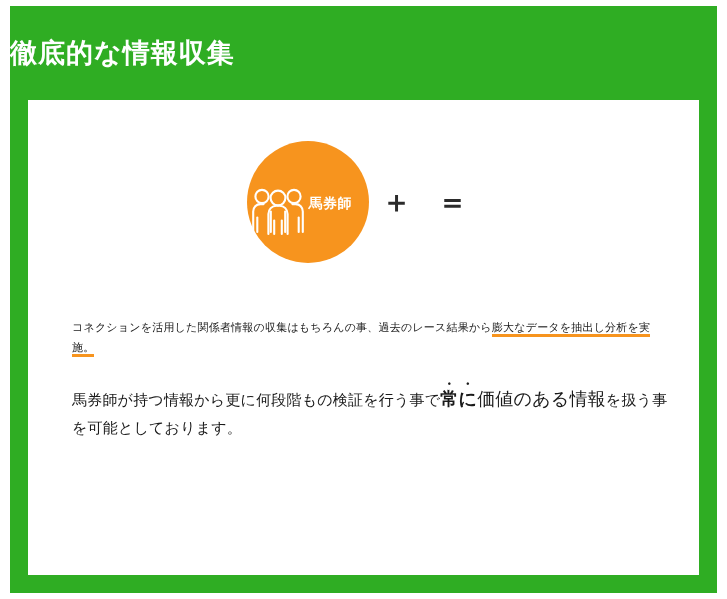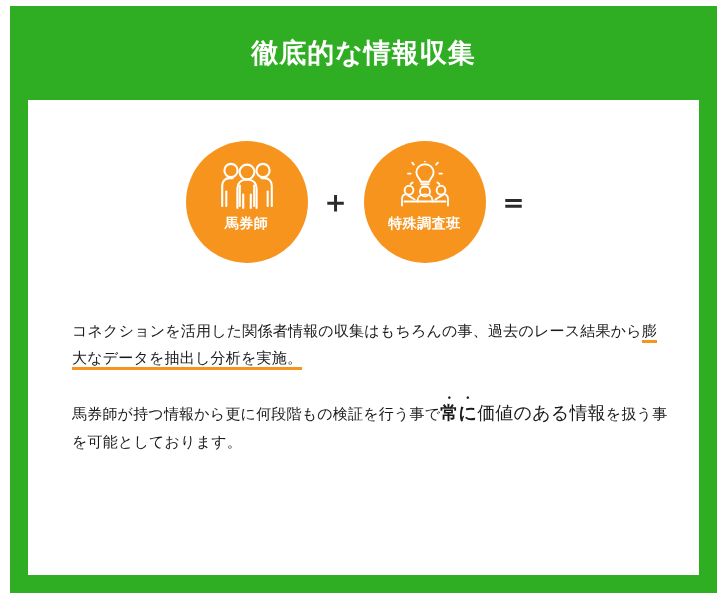--- a/index.html
+++ b/index.html
@@ -27,21 +27,21 @@
     box-sizing: border-box;
   }
 
   .panel-title {
     position: absolute;
     left: 0;
     top: 0;
     width: 707px;
     height: 94px;
     line-height: 94px;
-    text-align: center;
+    text-align: left;
     color: #ffffff;
     font-size: 27px;
     font-weight: bold;
     letter-spacing: 1px;
     white-space: nowrap;
   }
 
   
   .card {
     position: absolute;
@@ -66,21 +66,21 @@
   }
 
   .circle {
     position: relative;
     width: 122px;
     height: 122px;
     border-radius: 50%;
     background: #f7941e;
     flex: 0 0 auto;
     display: flex;
-    flex-direction: column;
+    flex-direction: row;
     align-items: center;
     justify-content: flex-start;
   }
 
   .circle-icon {
     margin-top: 20px;
     width: 62px;
     height: 50px;
     display: block;
   }
@@ -123,21 +123,21 @@
     line-height: 1.72;
     letter-spacing: 0.2px;
   }
   .lead .strong {
     font-weight: bold;
     font-size: 19px;
   }
 
   .body-para {
     margin-top: 18px;
-    font-size: 15px;
+    font-size: 11px;
     line-height: 1.78;
     letter-spacing: 0.2px;
   }
 
   .u-orange {
     border-bottom: 3px solid #f7941e;
     padding-bottom: 1px;
   }
 
   .para-emph {
@@ -186,42 +186,20 @@
           <circle cx="31" cy="11" r="7.4"></circle>
           <path d="M21.4 47V27c0-4.7 3.5-8.2 8-8.2h3.2c4.5 0 8 3.5 8 8.2v20"></path>
           <path d="M27.2 33.5V47"></path>
           <path d="M34.8 33.5V47"></path>
         </svg>
         <div class="circle-label">馬券師</div>
       </div>
 
       <div class="op">＋</div>
 
-      <div class="circle">
-        <svg class="circle-icon wide" viewBox="0 0 70 50" fill="none" stroke="#ffffff" stroke-width="1.9" stroke-linecap="round" stroke-linejoin="round">
-
-          <path d="M35 3.2c-5 0-8.6 3.8-8.6 8.4 0 3.2 1.7 5 3 6.4.9 1 1.3 1.8 1.4 2.8h8.4c.1-1 .5-1.8 1.4-2.8 1.3-1.4 3-3.2 3-6.4 0-4.6-3.6-8.4-8.6-8.4z"></path>
-          <path d="M31.3 23.2h7.4"></path>
-          <path d="M32.4 25.8h5.2"></path>
-
-          <path d="M35 0.2v-0.1M23.8 3.6l-1.6-1.9M46.2 3.6l1.6-1.9M20.6 12.6h-2.6M49.4 12.6h2.6M22.6 21.4l-1.9 1.6M47.4 21.4l1.9 1.6"></path>
-
-          <path d="M14.5 40.5h41"></path>
-
-          <circle cx="35" cy="30.4" r="5"></circle>
-          <path d="M27.6 40.5v-1.5c0-3.4 3.3-5.6 7.4-5.6s7.4 2.2 7.4 5.6v1.5"></path>
-
-          <circle cx="19" cy="29.2" r="4.4"></circle>
-          <path d="M12 44.5V38c0-2.4 1.4-4.3 3.6-5.1l9 5.6"></path>
-
-          <circle cx="51" cy="29.2" r="4.4"></circle>
-          <path d="M58 44.5V38c0-2.4-1.4-4.3-3.6-5.1l-9 5.6"></path>
-        </svg>
-        <div class="circle-label">特殊調査班</div>
-      </div>
 
       <div class="op">＝</div>
 
 
     </div>
 
     <div class="prose">
 
 
       <p class="body-para">

